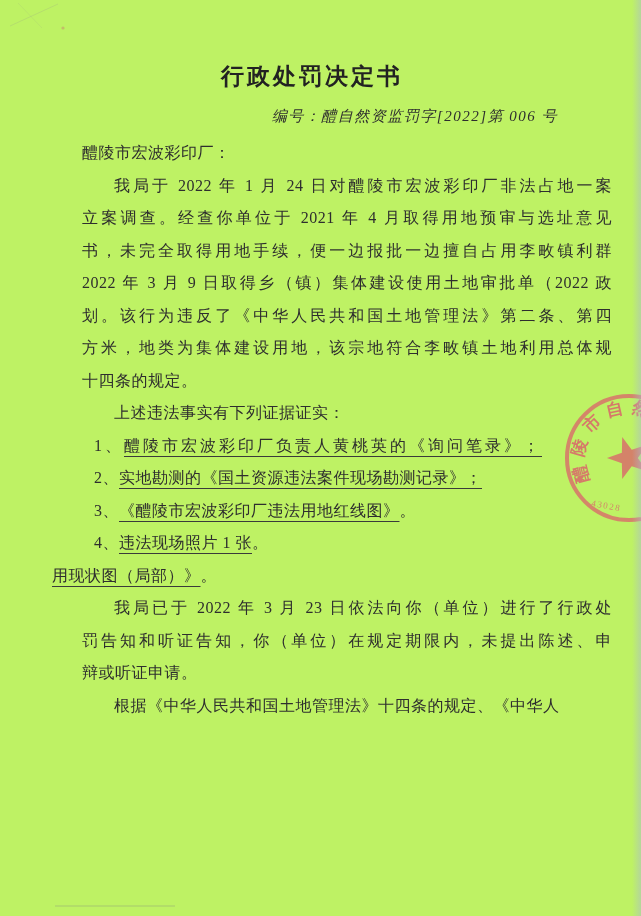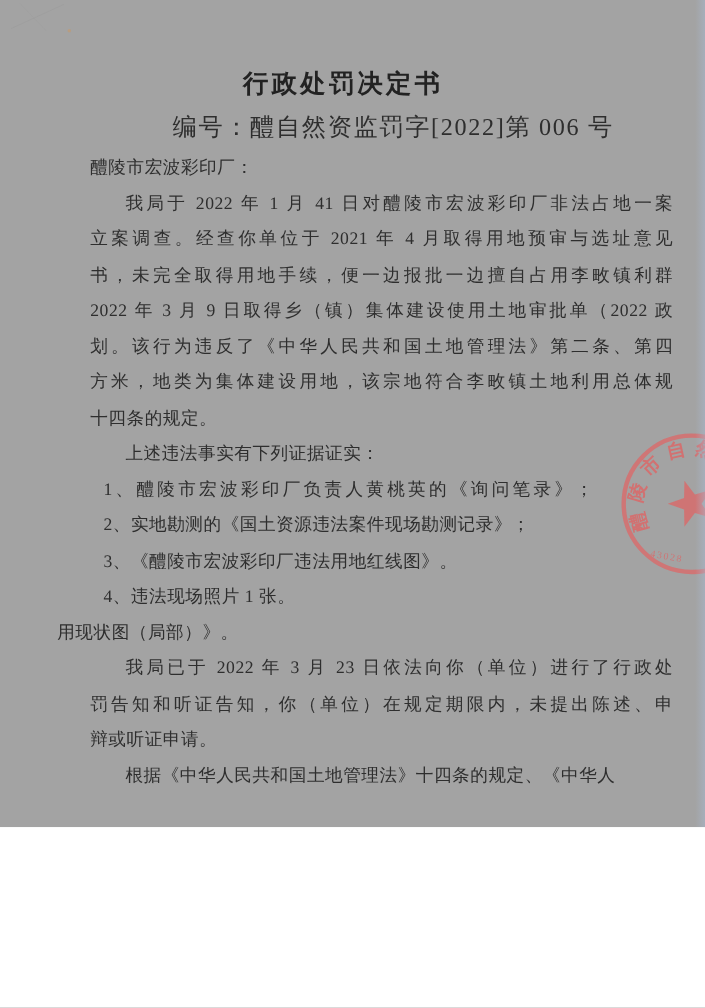--- a/index.html
+++ b/index.html
@@ -1,51 +1,52 @@
 <!DOCTYPE html>
 <html><head>
 <meta charset="utf-8">
 <style>
   html,body{margin:0;padding:0;background:#ffffff;}
   .page{
     position:relative;
-    width:641px;height:752px;
-    background:#a3a3a3;
+    width:641px;height:916px;
+    background:#bef264;
     overflow:hidden;
     font-family:"Liberation Serif","DejaVu Serif",serif;
     color:#2e2e2e;
   }
   .doc-title{
     position:absolute;left:82px;top:62px;width:530px;
     margin:0;text-align:center;
     transform:translateX(-35px);
     font-size:23px;line-height:30px;font-weight:bold;
     letter-spacing:3px;color:#222;
   }
   .doc-number{
     position:absolute;left:82px;top:104px;width:476px;
     text-align:right;
-    font-size:22px;line-height:24px;letter-spacing:1.5px;color:#2e2e2e;
+    font-size:15px;line-height:24px;letter-spacing:1.5px;color:#2e2e2e;font-style:italic;
   }
   .doc-body{
     position:absolute;left:82px;top:137px;width:530px;
   }
   .line{
     font-size:16px;line-height:32.5px;
     letter-spacing:0.5px;
     white-space:normal;
     color:#2e2e2e;
   }
   .just{text-align:justify;text-align-last:justify;}
   .ind-para{padding-left:32px;}
   .ind-item{padding-left:12px;}
   .ind-hang{margin-left:-30px;}
   .spread{letter-spacing:3px;}
   .gap{}
   .u{
+    text-decoration:underline;
     text-underline-offset:5px;
     text-decoration-thickness:1px;
     text-decoration-color:#3a3a3a;
   }
   .seal{
     position:absolute;left:539px;top:368px;width:180px;height:180px;
     pointer-events:none;
   }
   .seal svg{display:block;}
   .seal-arc-text{
@@ -76,21 +77,21 @@
     <line x1="18" y1="3" x2="42" y2="28" stroke="#909090" stroke-width="0.7" opacity="0.18"></line>
     <circle cx="63" cy="28" r="1.6" fill="#c69a6a" opacity="0.6"></circle>
   </svg>
 
   <h1 class="doc-title">行政处罚决定书</h1>
 
   <div class="doc-number">编号：醴自然资监罚字[2022]第 006 号</div>
 
   <div class="doc-body" id="doc-lines">
       <div class="line"><span>醴陵市宏波彩印厂：</span></div>
-      <div class="line ind-para just"><span>我局于 2022 年 1 月 41 日对醴陵市宏波彩印厂非法占地一案</span></div>
+      <div class="line ind-para just"><span>我局于 2022 年 1 月 24 日对醴陵市宏波彩印厂非法占地一案</span></div>
       <div class="line just"><span>立案调查。经查你单位于 2021 年 4 月取得用地预审与选址意见</span></div>
       <div class="line just"><span>书，未完全取得用地手续，便一边报批一边擅自占用李畋镇利群</span></div>
       <div class="line just"><span>2022 年 3 月 9 日取得乡（镇）集体建设使用土地审批单（2022 政</span></div>
       <div class="line just"><span>划。该行为违反了《中华人民共和国土地管理法》第二条、第四</span></div>
       <div class="line just"><span>方米，地类为集体建设用地，该宗地符合李畋镇土地利用总体规</span></div>
       <div class="line"><span>十四条的规定。</span></div>
       <div class="line ind-para"><span>上述违法事实有下列证据证实：</span></div>
       <div class="line ind-item spread"><span>1、</span><span class="u">醴陵市宏波彩印厂负责人黄桃英的《询问笔录》；</span></div>
       <div class="line ind-item"><span>2、</span><span class="u">实地勘测的《国土资源违法案件现场勘测记录》；</span></div>
       <div class="line ind-item"><span>3、</span><span class="u">《醴陵市宏波彩印厂违法用地红线图》</span><span>。</span></div>

